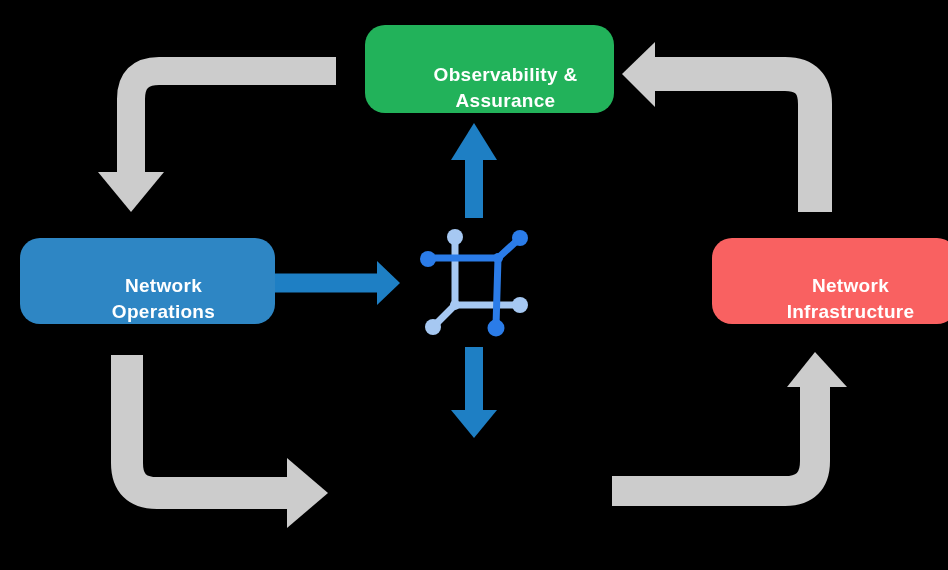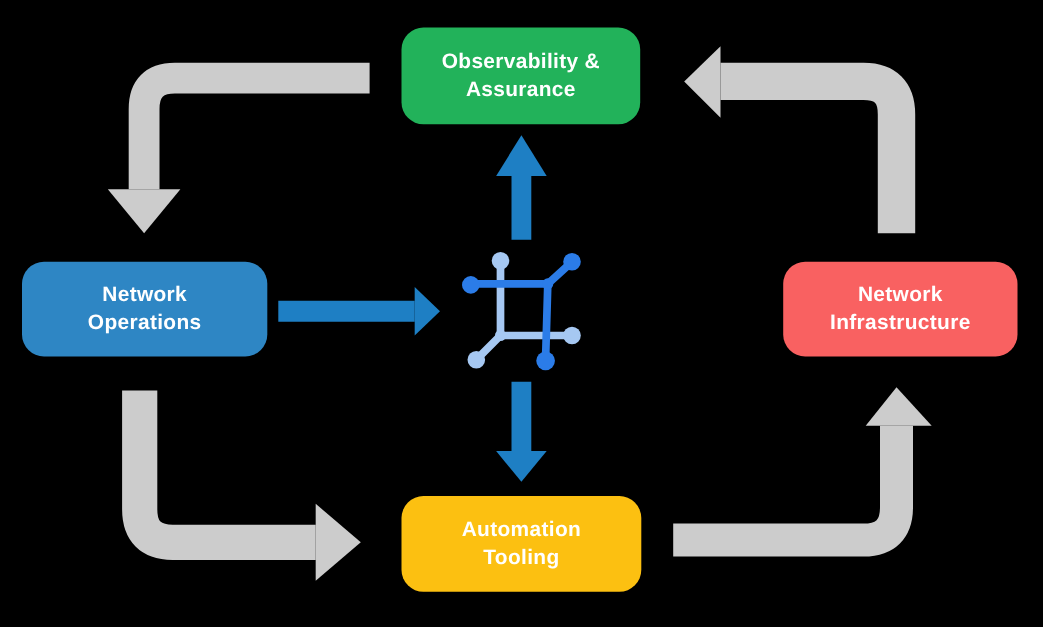--- a/index.html
+++ b/index.html
@@ -15,29 +15,30 @@
     overflow: hidden;
   }
   .layer {
     position: absolute;
     left: 0;
     top: 0;
   }
   .node {
     position: absolute;
     display: flex;
-    align-items: center;
+    align-items: flex-end;
     justify-content: center;
     text-align: center;
     border-radius: 20px;
     color: #FFFFFF;
     font-size: 19px;
     font-weight: 600;
     letter-spacing: 0.3px;
     line-height: 1.33;
+    padding-left: 32px;
   }
   .node-label {
     white-space: pre-line;
   }
   .node-observability { left: 365px; top: 25px;  width: 217px; height: 88px; }
   .node-operations    { left: 20px;  top: 238px; width: 223px; height: 86px; }
   .node-infrastructure{ left: 712px; top: 238px; width: 213px; height: 86px; }
   .node-automation    { left: 365px; top: 451px; width: 218px; height: 87px; }
 </style>
 </head>
@@ -106,18 +107,14 @@
   <div class="node node-operations" style="background-color: rgb(46, 134, 196);">
     <span class="node-label">Network
 Operations</span>
   </div>
 
   <div class="node node-infrastructure" style="background-color: rgb(249, 97, 97);">
     <span class="node-label">Network
 Infrastructure</span>
   </div>
 
-  <div class="node node-automation" style="background-color: rgb(252, 192, 17);">
-    <span class="node-label">Automation
-Tooling</span>
-  </div>
 
 </div>
 
 </body></html>

